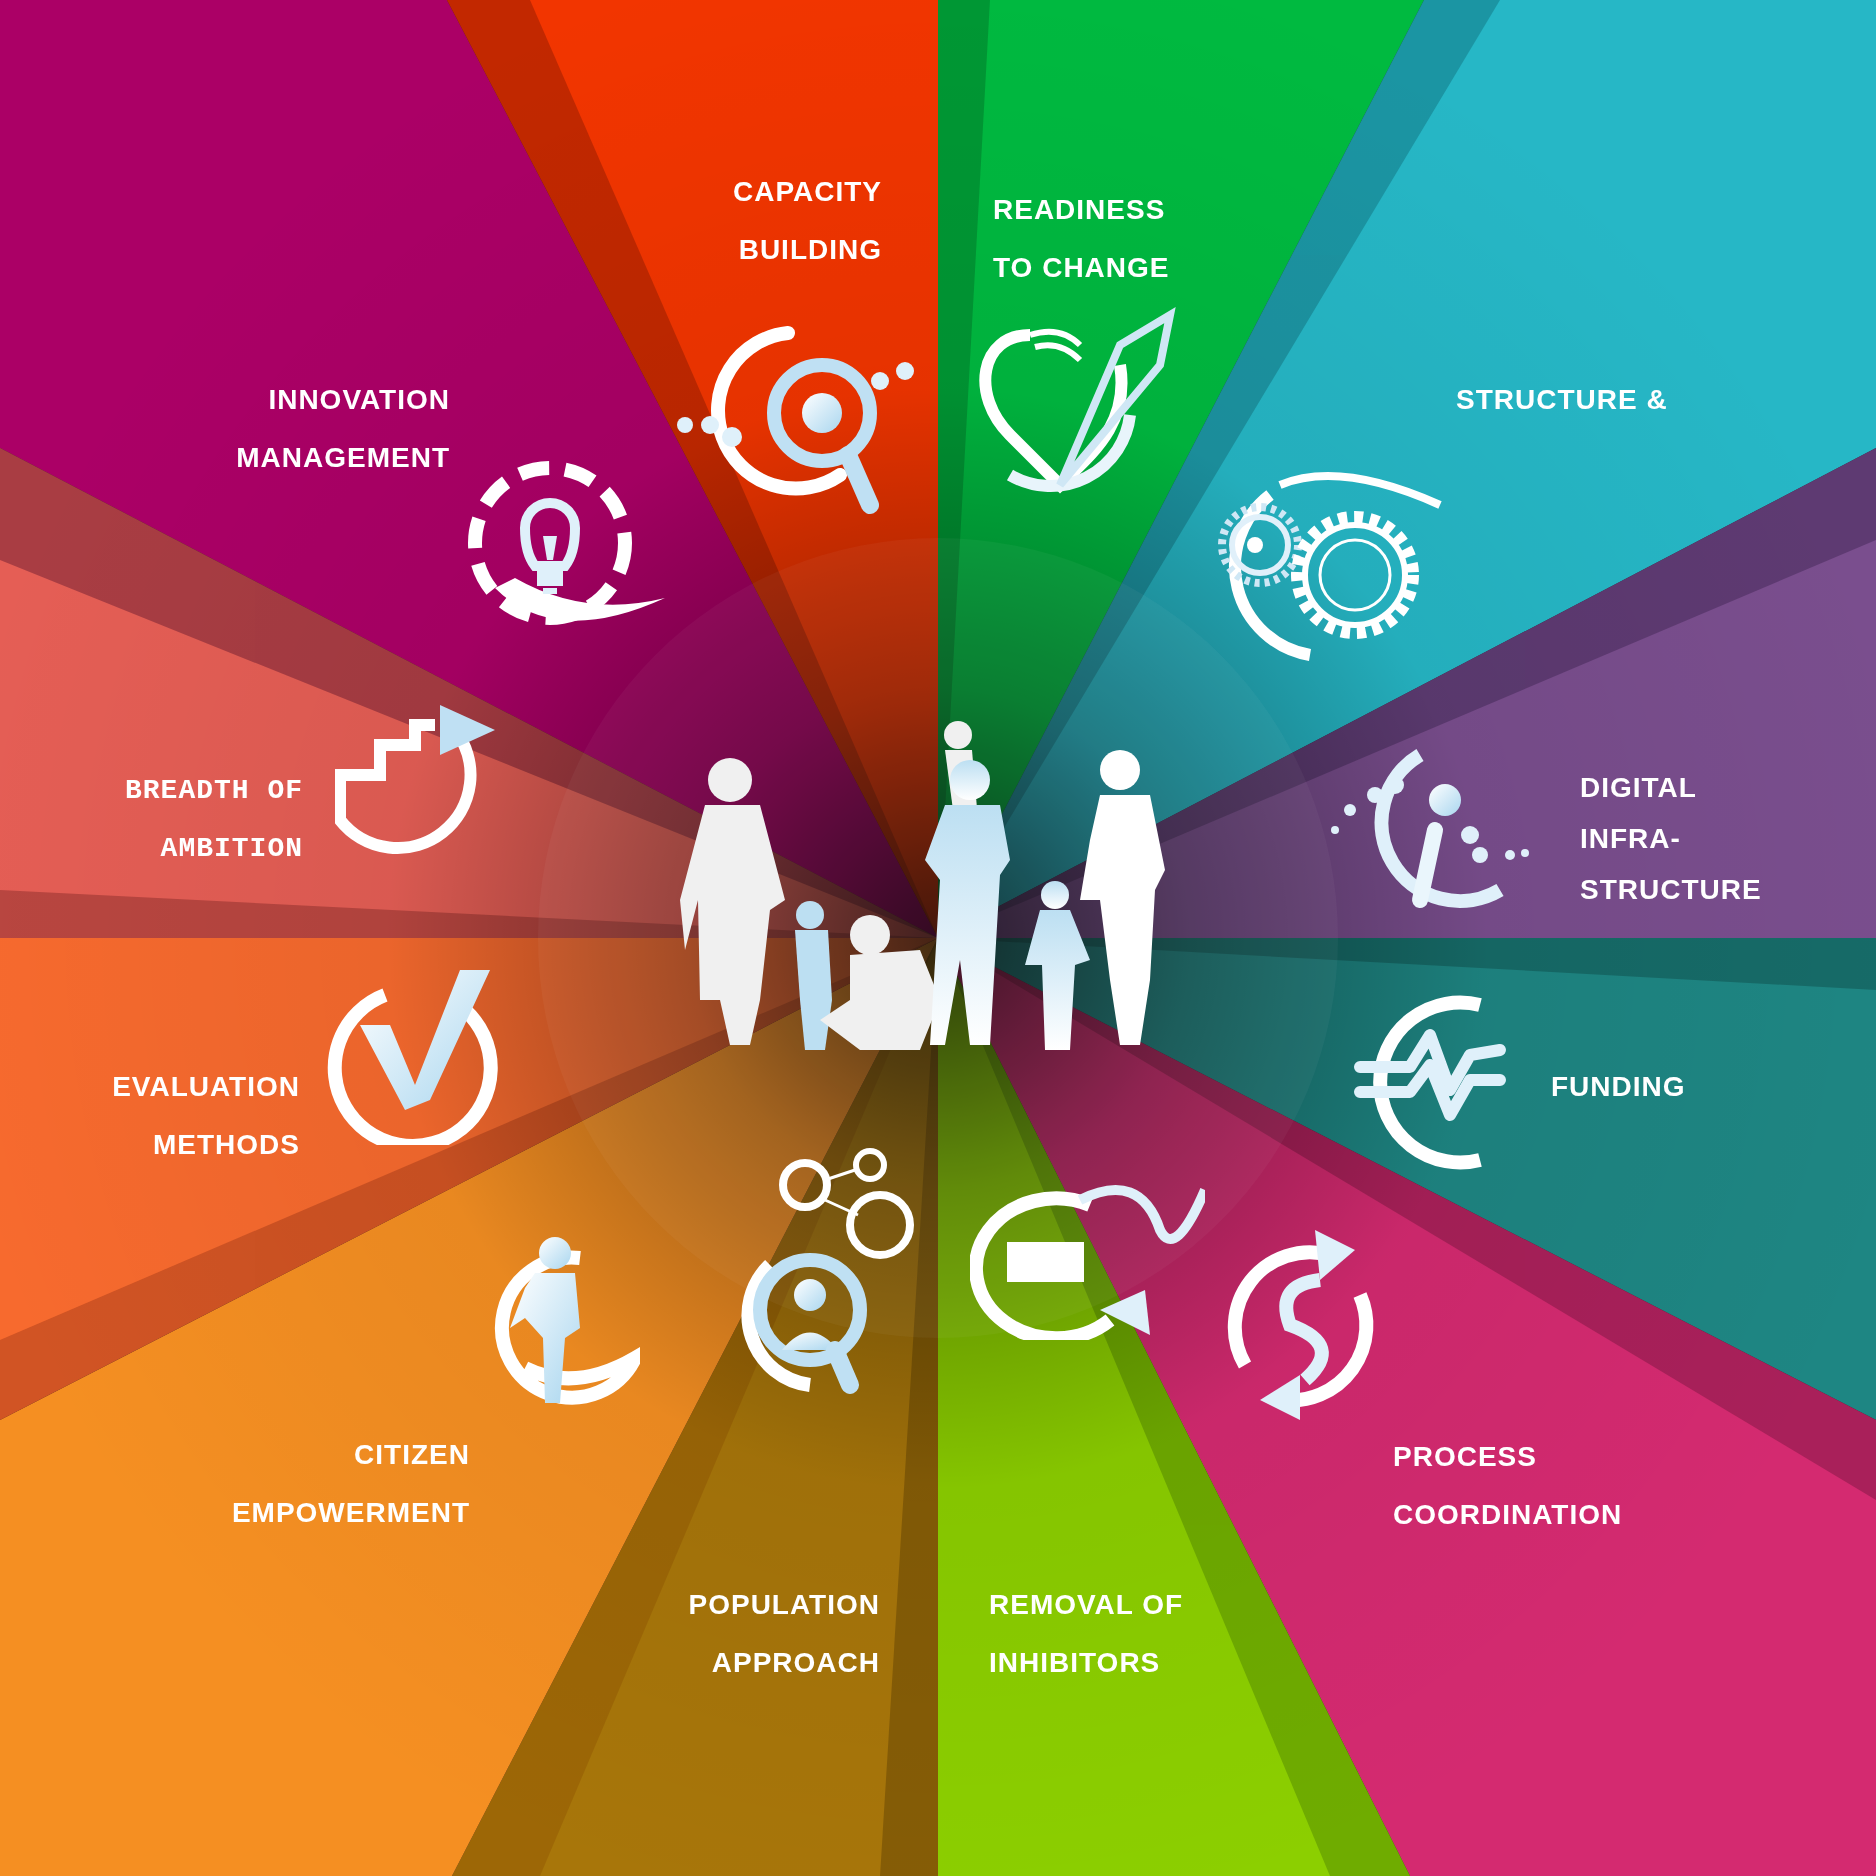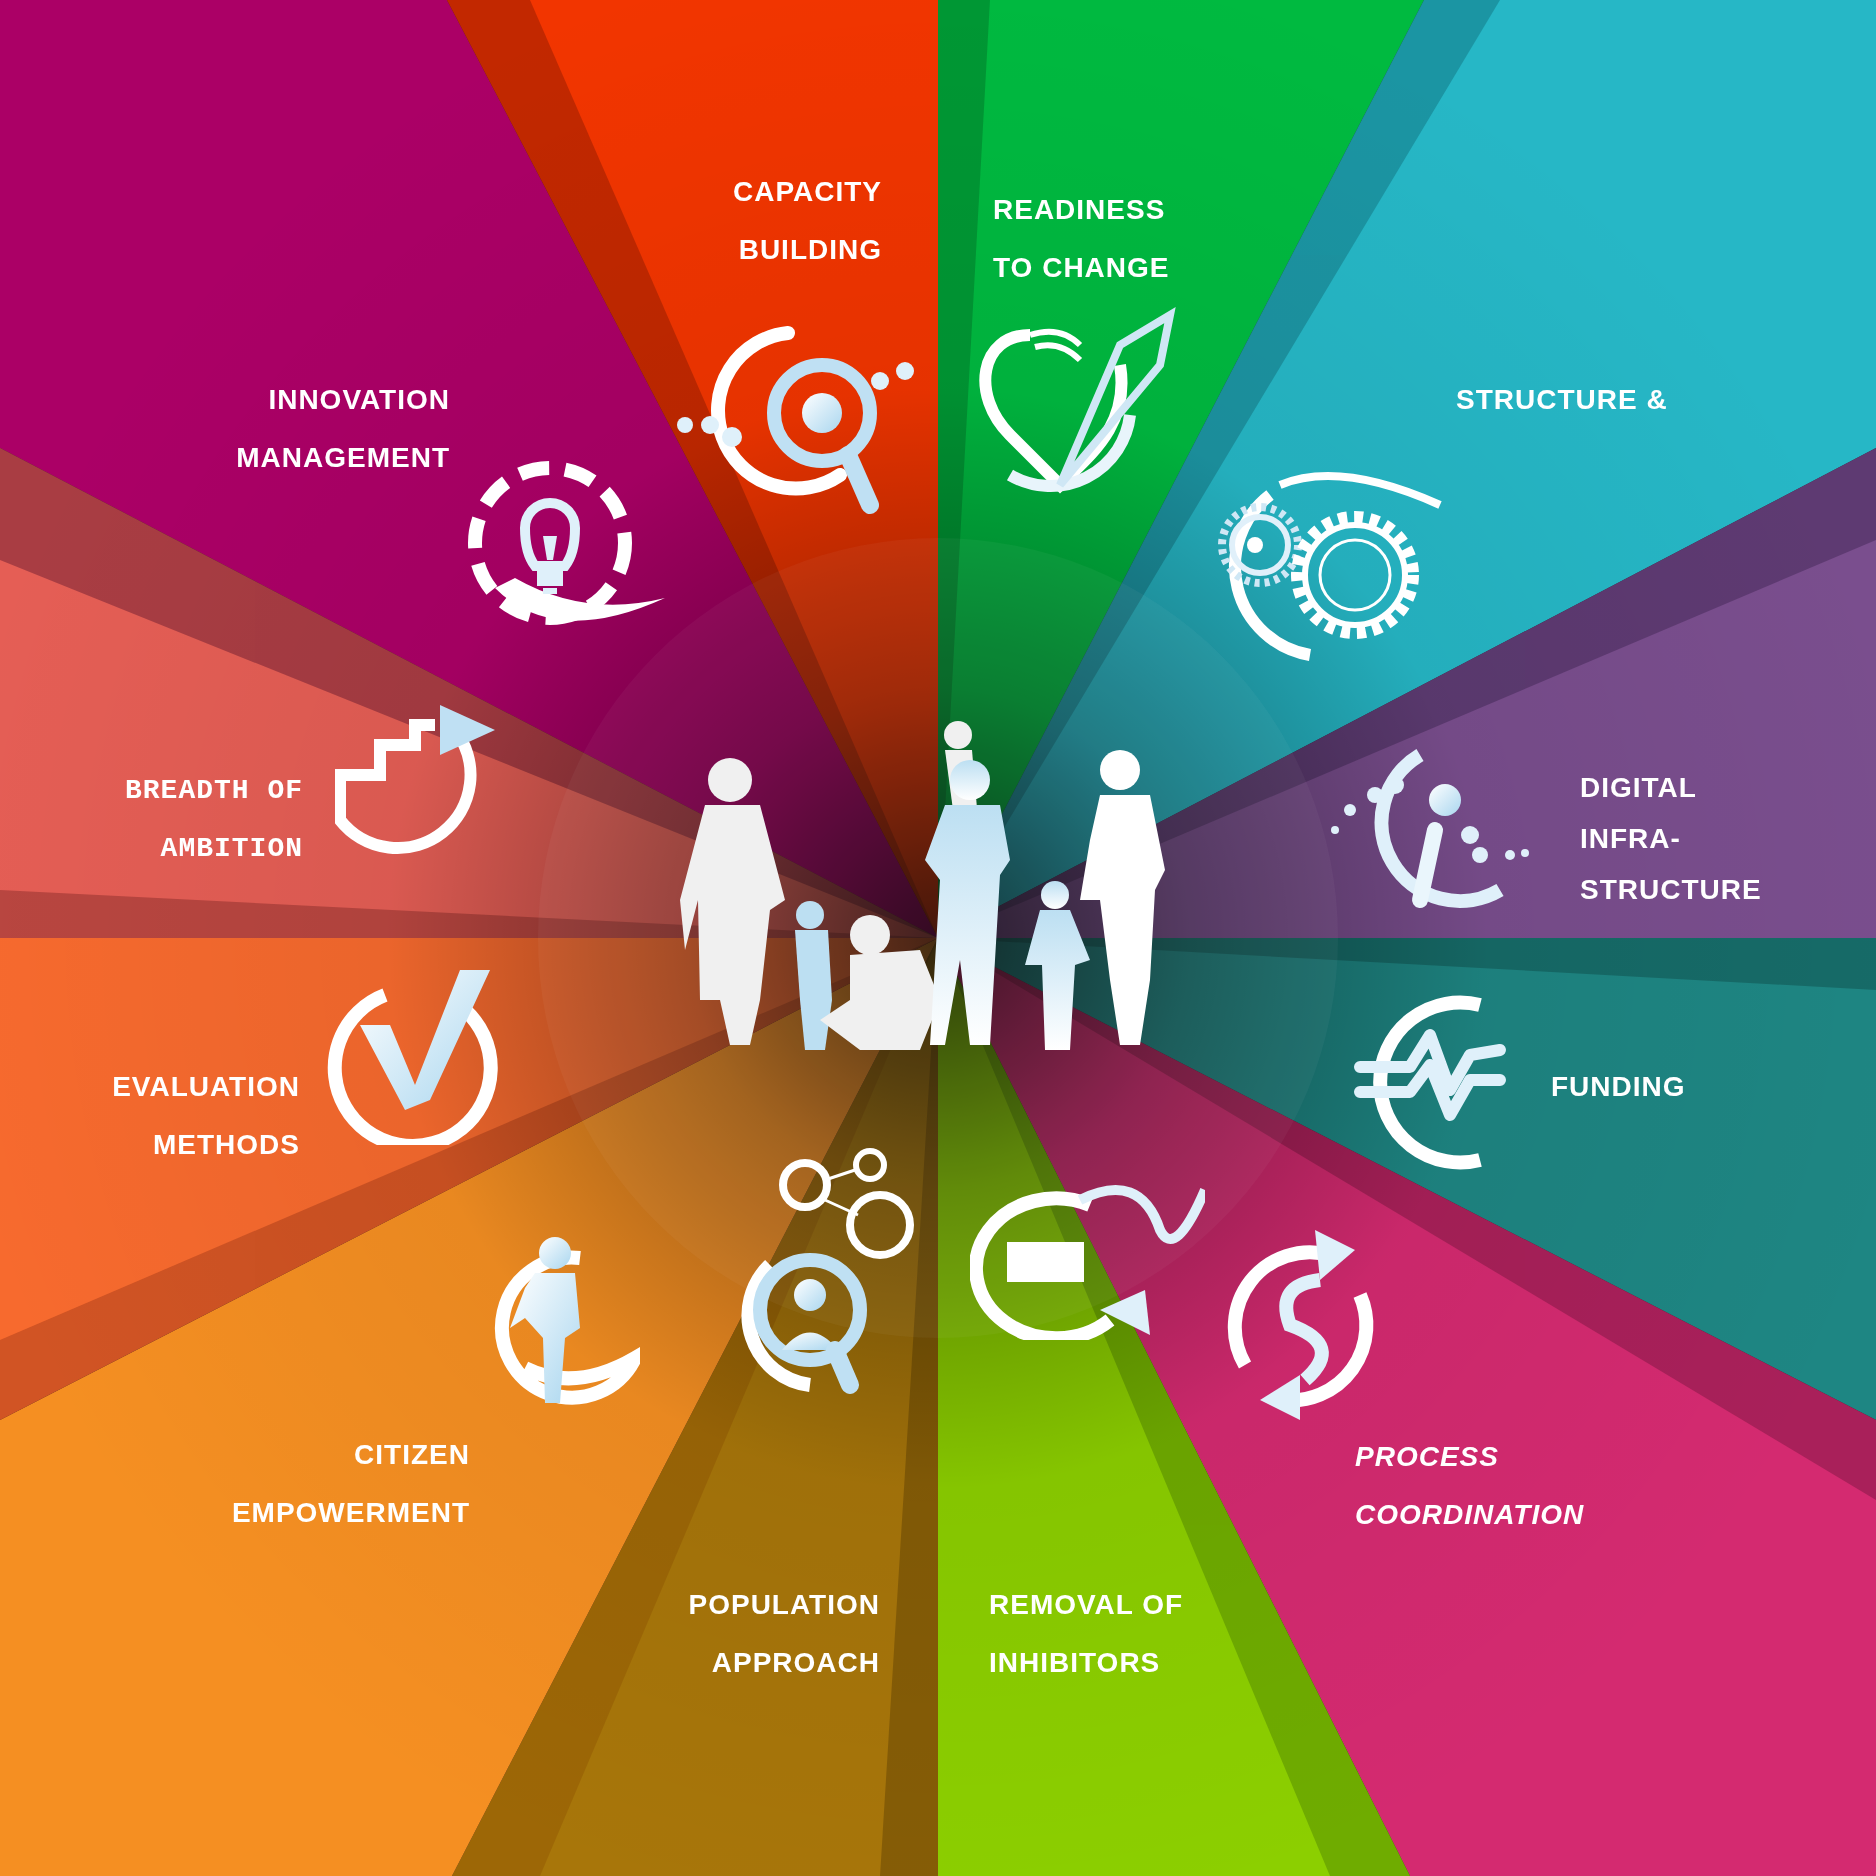--- a/index.html
+++ b/index.html
@@ -217,21 +217,21 @@
     <span>STRUCTURE &amp;</span>
   </div>
   <div class="label l" style="left:1580px;top:762px;line-height:51px;">
     <span>DIGITAL</span>
     <span>INFRA-</span>
     <span>STRUCTURE</span>
   </div>
   <div class="label l" style="left:1551px;top:1058px;">
     <span>FUNDING</span>
   </div>
-  <div class="label l" style="left:1355px;top:1428px;font-style:italic;">
+  <div class="label l" style="left:1393px;top:1428px;">
     <span>PROCESS</span>
     <span>COORDINATION</span>
   </div>
   <div class="label l" style="left:989px;top:1576px;">
     <span>REMOVAL OF</span>
     <span>INHIBITORS</span>
   </div>
   <div class="label r" style="left:580px;top:1576px;width:300px;">
     <span>POPULATION</span>
     <span>APPROACH</span>

